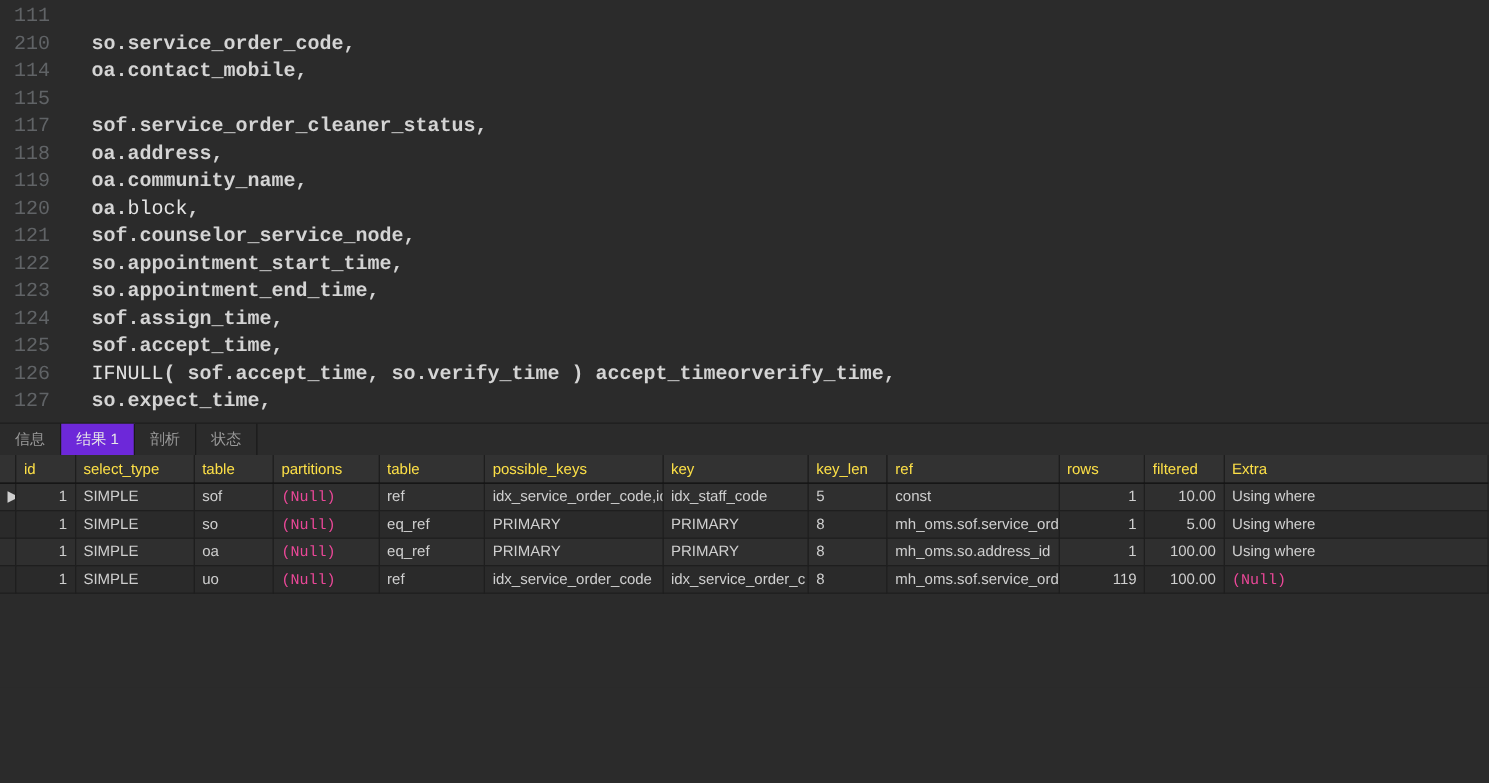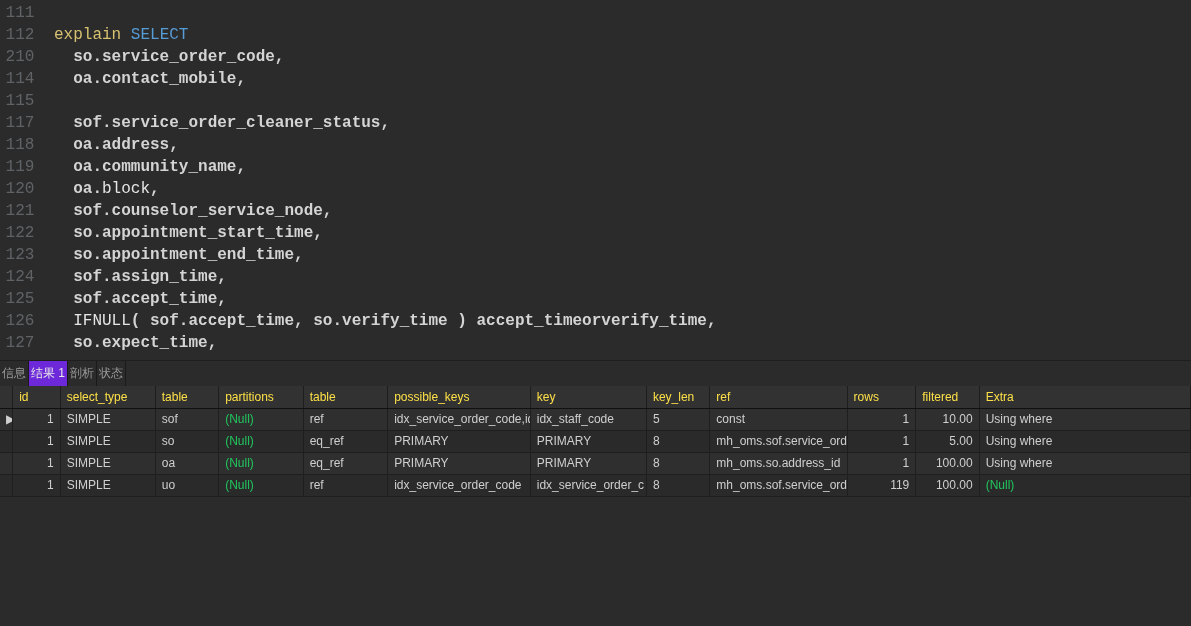--- a/index.html
+++ b/index.html
@@ -21,21 +21,21 @@
     line-height: 22px;
     font-size: 16px;
   }
   .code-line {
     display: flex;
     white-space: pre;
   }
   .gutter {
     color: #606366;
     width: 54px;
-    text-align: center;
+    text-align: right;
     padding-right: 14px;
     user-select: none;
   }
   .code-text {
     color: #d4d4d4;
     font-weight: bold;
   }
   .kw-yellow { color: #d6c170; }
   .kw-blue { color: #569cd6; }
   .kw-cyan { color: #e5e5e5; }
@@ -44,21 +44,21 @@
   .tabbar {
     display: flex;
     background: #2b2b2b;
     border-top: 1px solid #1e1e1e;
     font-family: "Microsoft YaHei", Arial, sans-serif;
     font-size: 12px;
     height: 26px;
     align-items: stretch;
   }
   .tab {
-    padding: 4px 2px;
+    padding: 4px 12px;
     color: #9a9a9a;
     border-right: 1px solid #1a1a1a;
     cursor: pointer;
     display:flex;
     align-items:center;
     text-align:right;
   }
   .tab.active {
     background: #6d28d9;
     color: #e8e8e8;
@@ -91,42 +91,41 @@
     color: #fde047;
     font-weight: normal;
     border-bottom: 1px solid #111;
   }
   .grid td {
     color: #cfcfcf;
   }
   .grid tr:nth-child(odd) td { background: #2f2f2f; }
   .grid tr:nth-child(even) td { background: #2a2a2a; }
   .grid td.num { text-align: right; }
-  .grid .nullval { color: #22c55e; }
+  .grid .nullval { color: #ec4899; font-family: Liberation Mono, monospace; }
   .rowhandle {
     width: 12px;
     min-width:12px;
     background:#2b2b2b;
     border-right:1px solid #1e1e1e;
     color:#888;
     text-align:center;
     padding:0;
   }
   .rowhandle-header { width:12px; min-width:12px; background:#323232; padding:0;}
   .below {
     flex: 1 1 auto;
     background: #2b2b2b;
   }
 </style>
 </head>
 <body>
 
 <div class="editor" id="editor">
     <div class="code-line"><span class="gutter">111</span><span></span></div>
-    <div class="code-line"><span class="gutter">112</span><span><span class="kw-yellow">explain</span><span class="punct"> </span><span class="kw-blue">SELECT</span></span></div>
     <div class="code-line"><span class="gutter">210</span><span><span class="code-text">  so.service_order_code,</span></span></div>
     <div class="code-line"><span class="gutter">114</span><span><span class="code-text">  oa.contact_mobile,</span></span></div>
     <div class="code-line"><span class="gutter">115</span></div>
     <div class="code-line"><span class="gutter">117</span><span><span class="code-text">  sof.service_order_cleaner_status,</span></span></div>
     <div class="code-line"><span class="gutter">118</span><span><span class="code-text">  oa.address,</span></span></div>
     <div class="code-line"><span class="gutter">119</span><span><span class="code-text">  oa.community_name,</span></span></div>
     <div class="code-line"><span class="gutter">120</span><span><span class="code-text">  oa.</span><span class="kw-cyan">block</span><span class="code-text">,</span></span></div>
     <div class="code-line"><span class="gutter">121</span><span><span class="code-text">  sof.counselor_service_node,</span></span></div>
     <div class="code-line"><span class="gutter">122</span><span><span class="code-text">  so.appointment_start_time,</span></span></div>
     <div class="code-line"><span class="gutter">123</span><span><span class="code-text">  so.appointment_end_time,</span></span></div>

